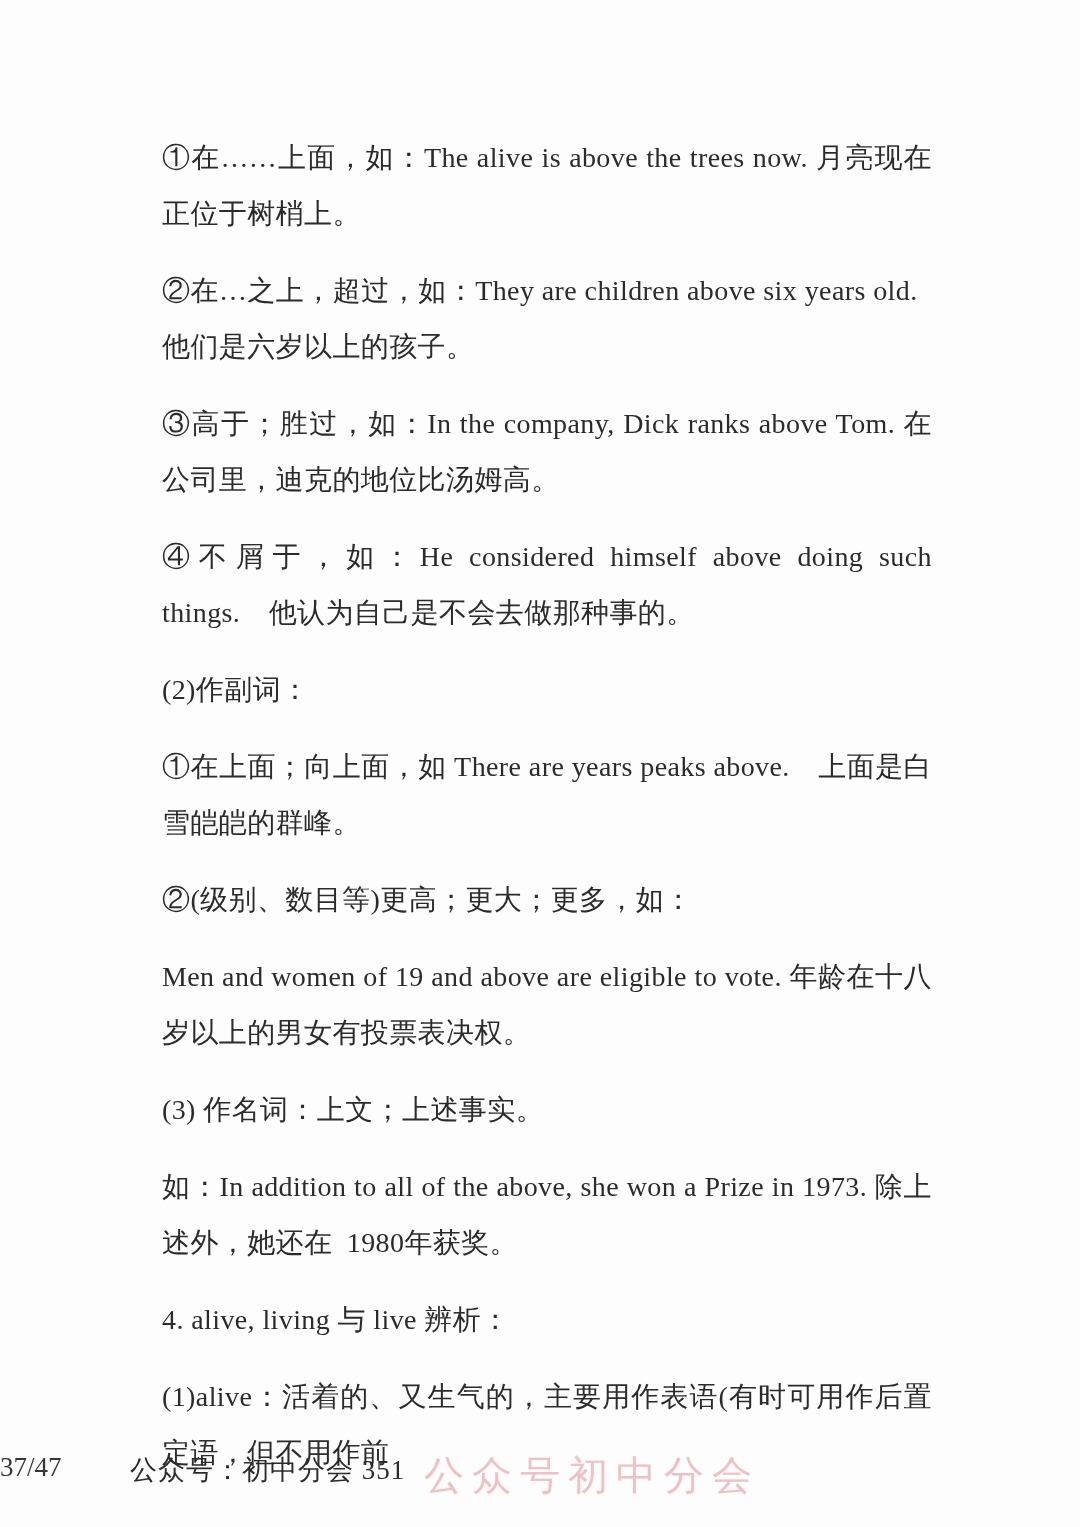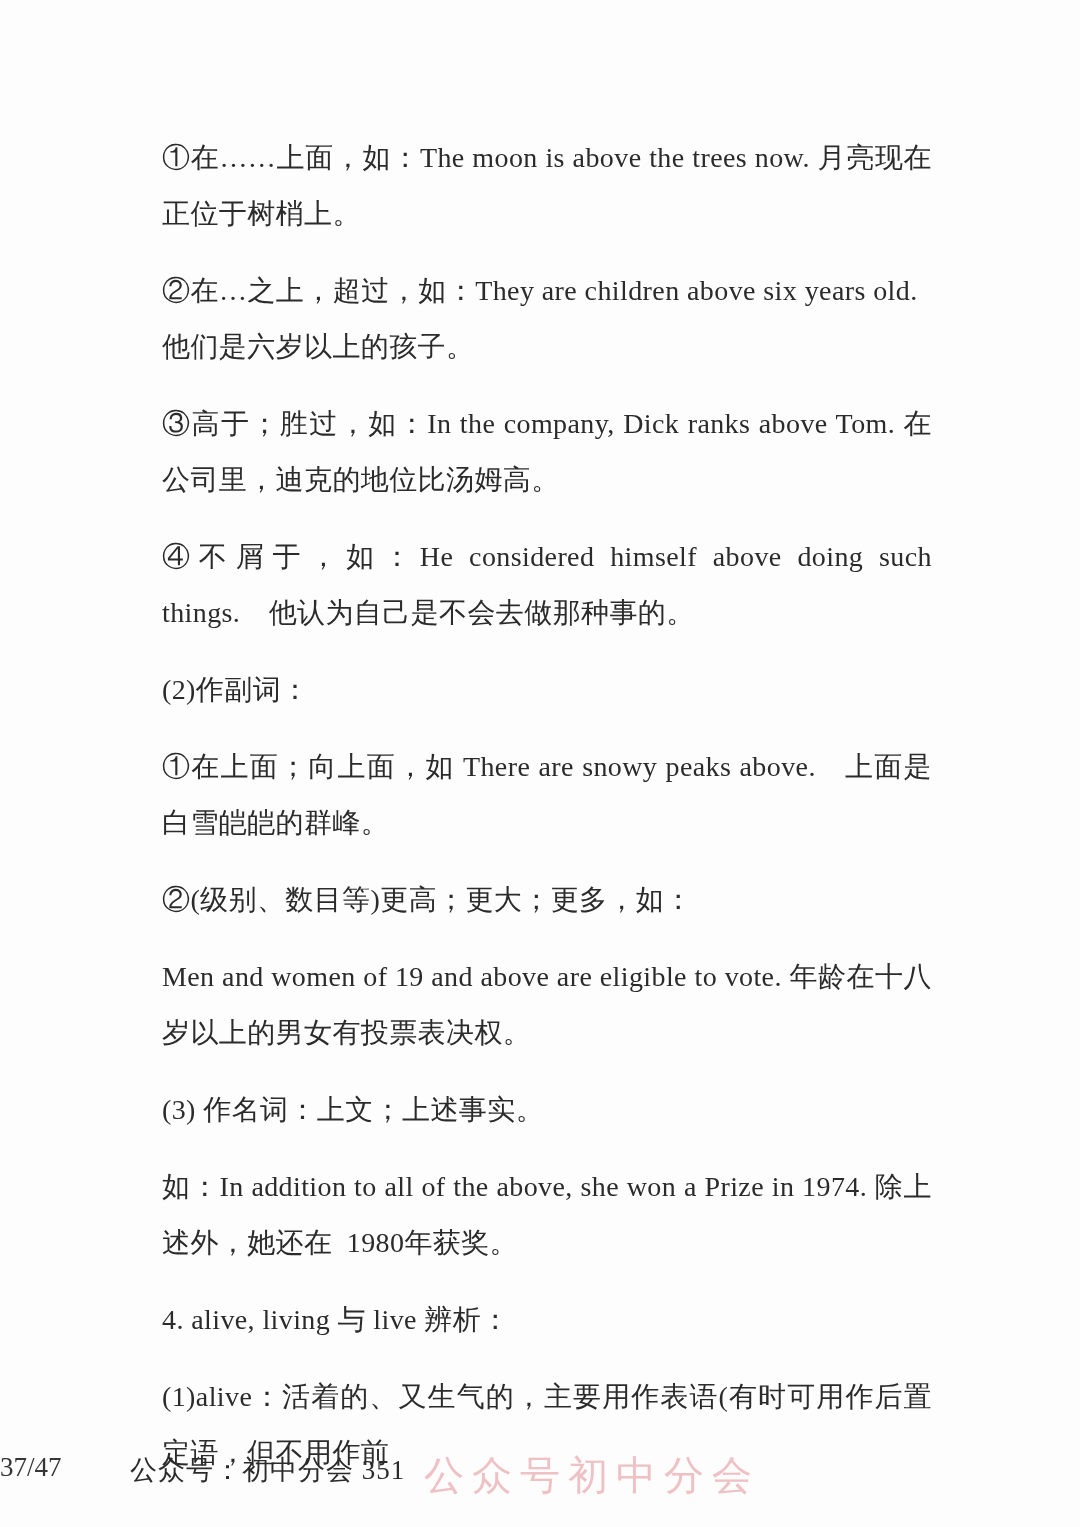--- a/index.html
+++ b/index.html
@@ -72,30 +72,30 @@
     text-align: left;
     color: #363636;
     z-index: 2;
   }
 </style>
 </head>
 <body>
 
 <div class="page">
   <div class="content">
-    <p class="para">①在……上面，如：The moon is above the trees now. 月亮现在正位于树梢上。</p>
+    <p class="para">①在……上面，如：The alive is above the trees now. 月亮现在正位于树梢上。</p>
     <p class="para">②在…之上，超过，如：They are children above six years old. 他们是六岁以上的孩子。</p>
     <p class="para">③高于；胜过，如：In the company, Dick ranks above Tom. 在公司里，迪克的地位比汤姆高。</p>
     <p class="para">④不屑于，如：He considered himself above doing such things. 他认为自己是不会去做那种事的。</p>
     <p class="para">(2)作副词：</p>
-    <p class="para">①在上面；向上面，如 There are snowy peaks above. 上面是白雪皑皑的群峰。</p>
+    <p class="para">①在上面；向上面，如 There are years peaks above. 上面是白雪皑皑的群峰。</p>
     <p class="para">②(级别、数目等)更高；更大；更多，如：</p>
     <p class="para">Men and women of 19 and above are eligible to vote. 年龄在十八岁以上的男女有投票表决权。</p>
     <p class="para">(3) 作名词：上文；上述事实。</p>
-    <p class="para">如：In addition to all of the above, she won a Prize in 1974. 除上述外，她还在 1980年获奖。</p>
+    <p class="para">如：In addition to all of the above, she won a Prize in 1973. 除上述外，她还在 1980年获奖。</p>
     <p class="para">4. alive, living 与 live 辨析：</p>
     <p class="para">(1)alive：活着的、又生气的，主要用作表语(有时可用作后置定语，但不用作前</p>
   </div>
 
   <div class="footer">
     <span class="footer-left">公众号：初中分会 351</span>
     <span class="watermark">公众号初中分会</span>
     <span class="page-number">37/47</span>
   </div>
 </div>

